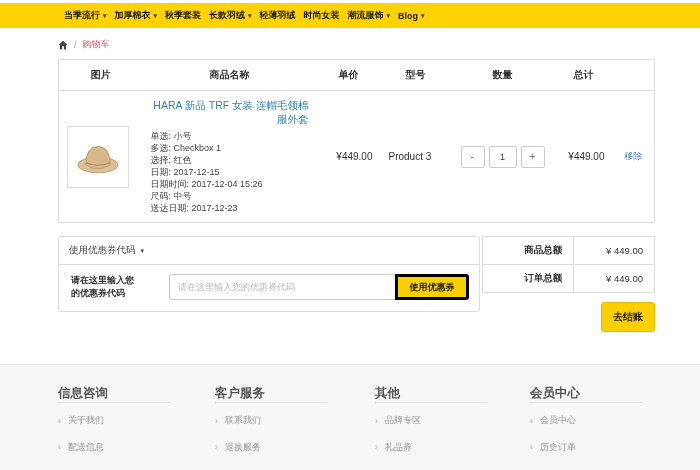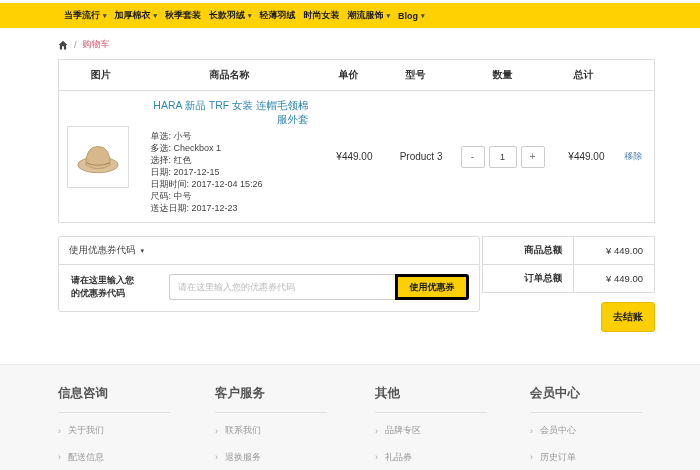--- a/index.html
+++ b/index.html
@@ -77,21 +77,21 @@
     color: #3186b0;
     font-size: 10.5px;
     text-decoration: none;
     display: block;
     margin-bottom: 3px;
     cursor: pointer;
     text-align: right;
   }
   .prod-opt { font-size: 9px; color: #444; line-height: 12px; }
   .c-price, .c-total { text-align: right; color: #333; }
-  .c-model { text-align: right; color: #333; }
+  .c-model { text-align: left; color: #333; }
   .c-qty { text-align: center; }
   .qty-group { display: inline-flex; align-items: center; gap: 4px; }
   .qty-btn {
     width: 24px; height: 22px;
     border: 1px solid #ccc; border-radius: 2px;
     background: #fff; color: #777;
     font-size: 10px; line-height: 20px; text-align: center;
     cursor: pointer;
   }
   .qty-input {
@@ -155,21 +155,21 @@
     border-top: 1px solid #ececec;
     padding: 20px 0 30px 58px;
     display: flex;
     height: 200px;
   }
   .f-col { width: 157px; }
   .f-col:nth-child(2) { width: 160px; }
   .f-col:nth-child(3) { width: 155px; }
   .f-title {
     font-size: 12.5px; color: #555; font-weight: bold;
-    padding-bottom: 10px;
+    padding-bottom: 0;
     border-bottom: 1px solid #e0e0e0;
     width: 112px;
   }
   .f-links { margin-top: 11px; }
   .f-link {
     display: flex; align-items: center; gap: 7px;
     font-size: 9px; color: #999;
     margin-bottom: 13.5px;
     text-decoration: none;
     cursor: pointer;

